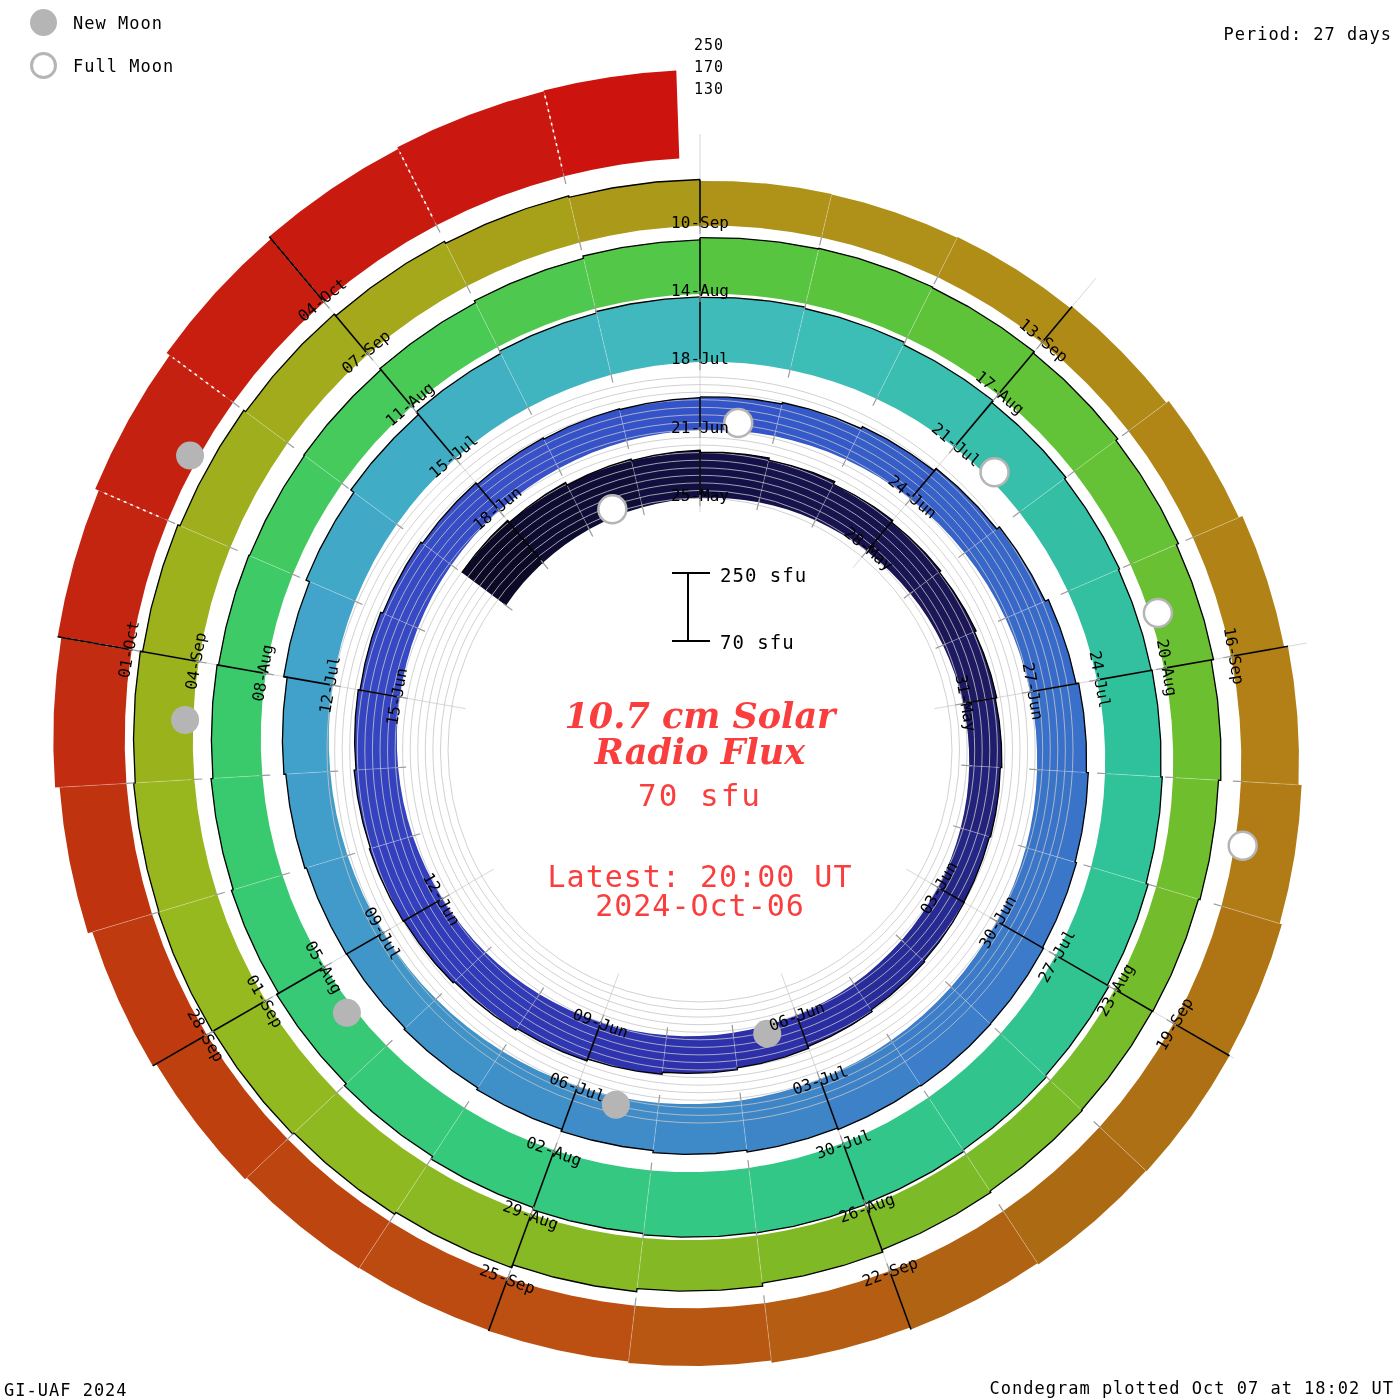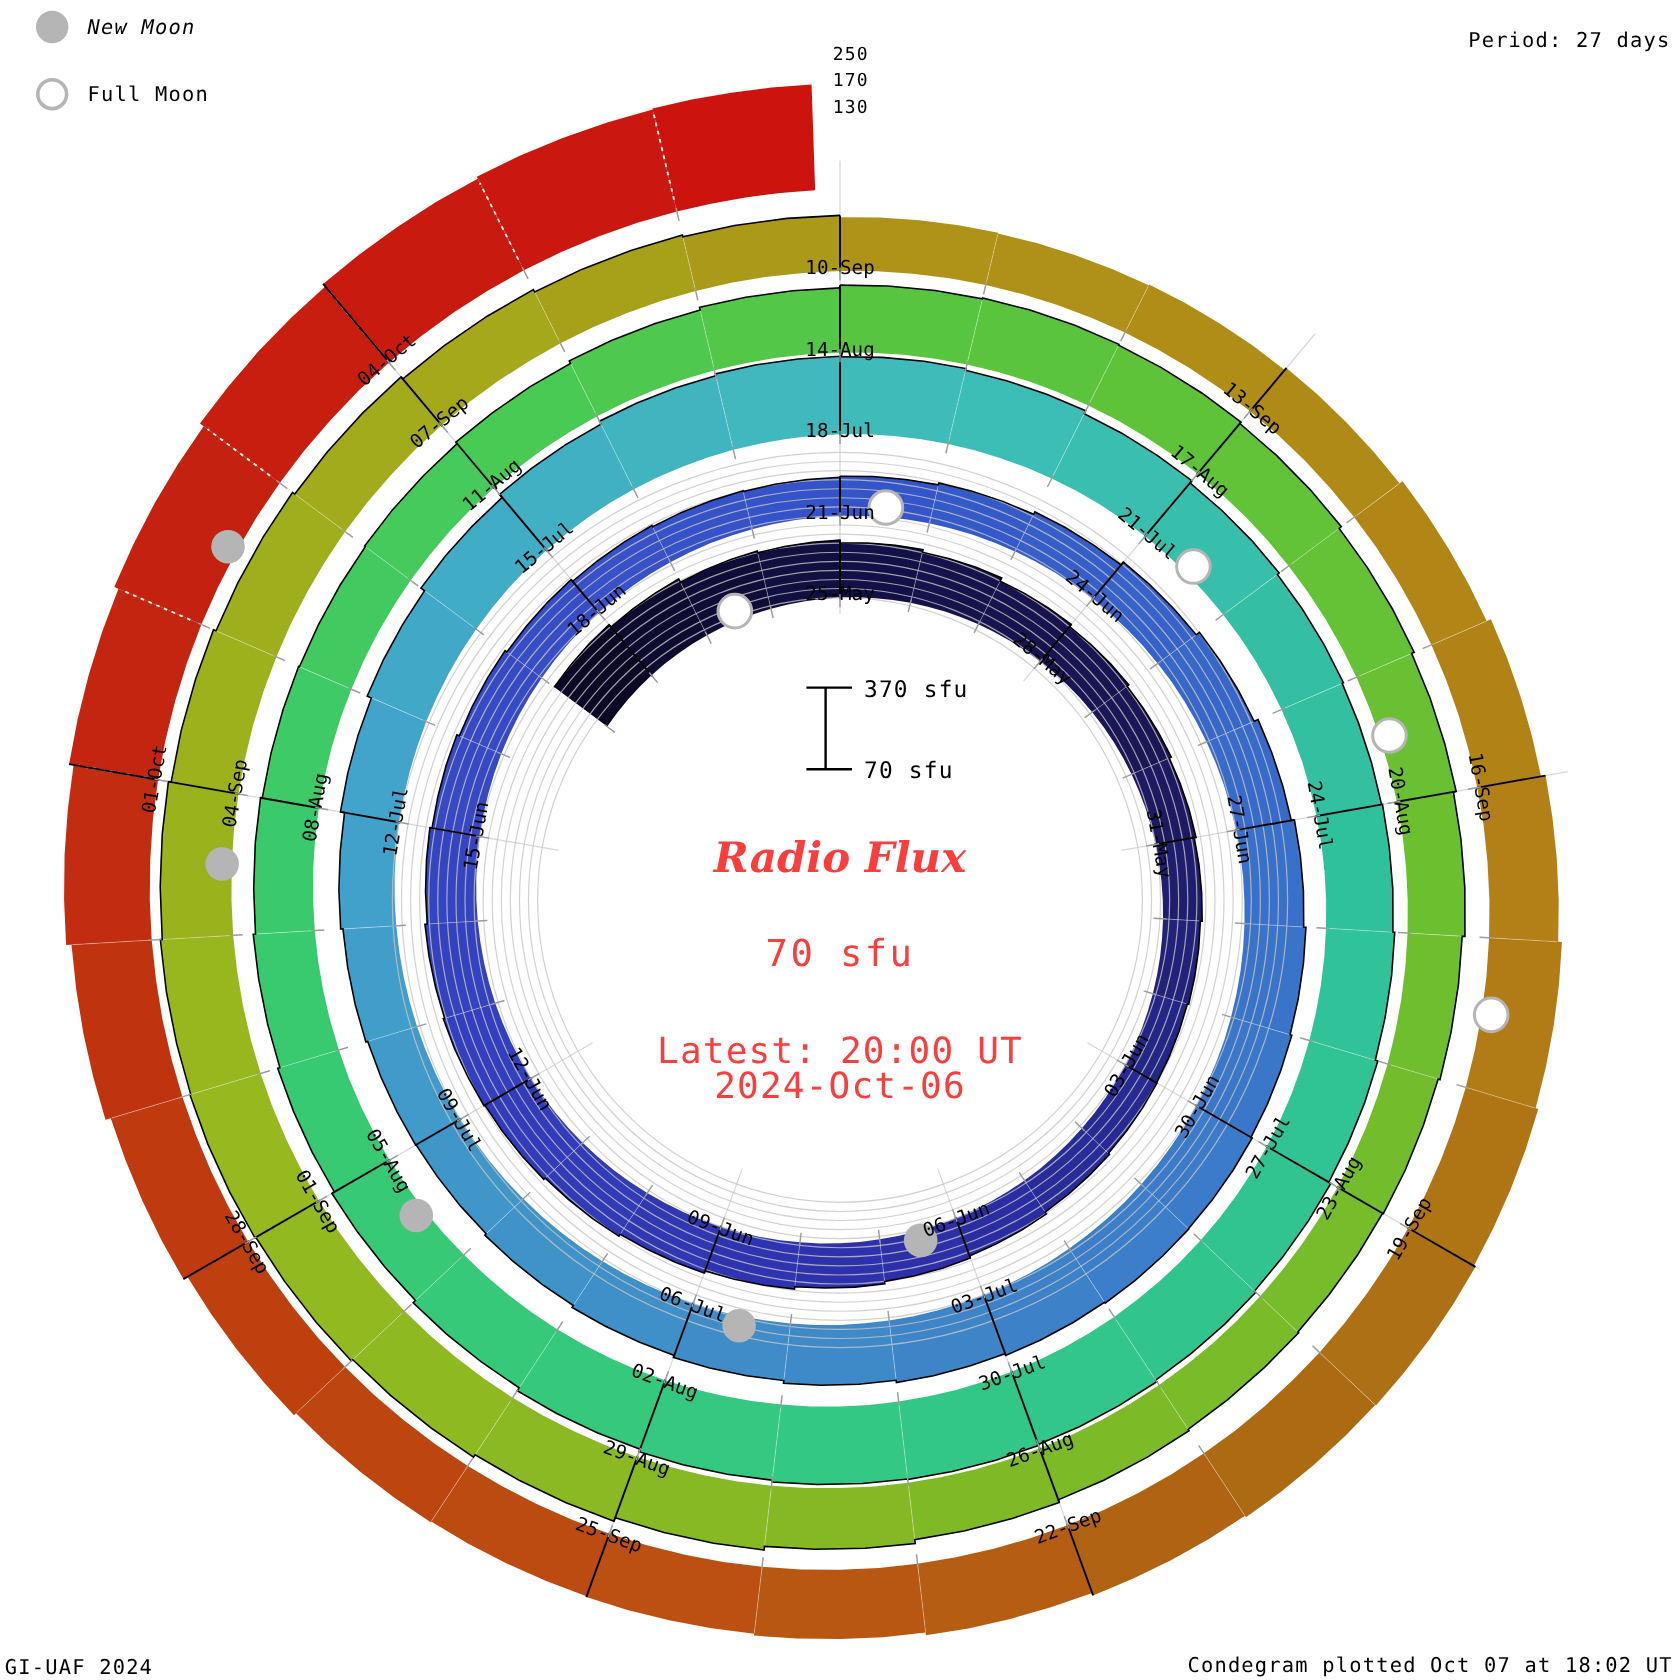--- a/index.html
+++ b/index.html
@@ -587,40 +587,41 @@
       <text x="0" y="0" text-anchor="middle" dominant-baseline="middle" font-size="16" fill="#000000" transform="translate(322.9,300.6) rotate(320.0)">04-Oct</text>
     </g>
     <g stroke="#000" stroke-width="2">
       <line x1="688" y1="573" x2="688" y2="641" stroke="#000" stroke-width="2"></line>
       <line x1="672" y1="573" x2="710" y2="573" stroke="#000" stroke-width="2"></line>
       <line x1="672" y1="641" x2="710" y2="641" stroke="#000" stroke-width="2"></line>
     </g>
   </svg>
 
 <div class="abs" style="left:30px;top:9px;">
-  <div class="legend-row" style="margin-bottom:29px;font-style:italic;">
+  <div class="legend-row" style="margin-bottom:16px;">
     <span class="legend-dot dot-new"></span>
     <span class="legend-label">New Moon</span>
   </div>
   <div class="legend-row">
     <span class="legend-dot dot-full"></span>
     <span class="legend-label">Full Moon</span>
   </div>
 </div>
 
 <div class="abs corner" style="right:8px;top:24px;margin-left:36px;">Period: 27 days</div>
 
 <div class="abs fluxtick" style="left:709px;top:36px;">250</div>
 <div class="abs fluxtick" style="left:709px;top:58px;">170</div>
 <div class="abs fluxtick" style="left:709px;top:80px;">130</div>
 
-<div class="abs sbar-label" style="left:720px;top:564px;">370 sfu</div>
+<div class="abs sbar-label" style="left:720px;top:564px;">250 sfu</div>
 <div class="abs sbar-label" style="left:720px;top:631px;">70 sfu</div>
 
 <div class="abs center-text title red" style="top:698px;">
+  <div>10.7 cm Solar</div>
   <div>Radio Flux</div>
 </div>
 <div class="abs center-text subtitle red" style="top:777px;">70 sfu</div>
 <div class="abs center-text latest red" style="top:862px;">
   <div>Latest: 20:00 UT</div>
   <div>2024-Oct-06</div>
 </div>
 
 <div class="abs corner" style="left:4px;bottom:0;">GI-UAF 2024</div>
 <div class="abs corner" style="right:6px;bottom:2px;">Condegram plotted Oct 07 at 18:02 UT</div>

